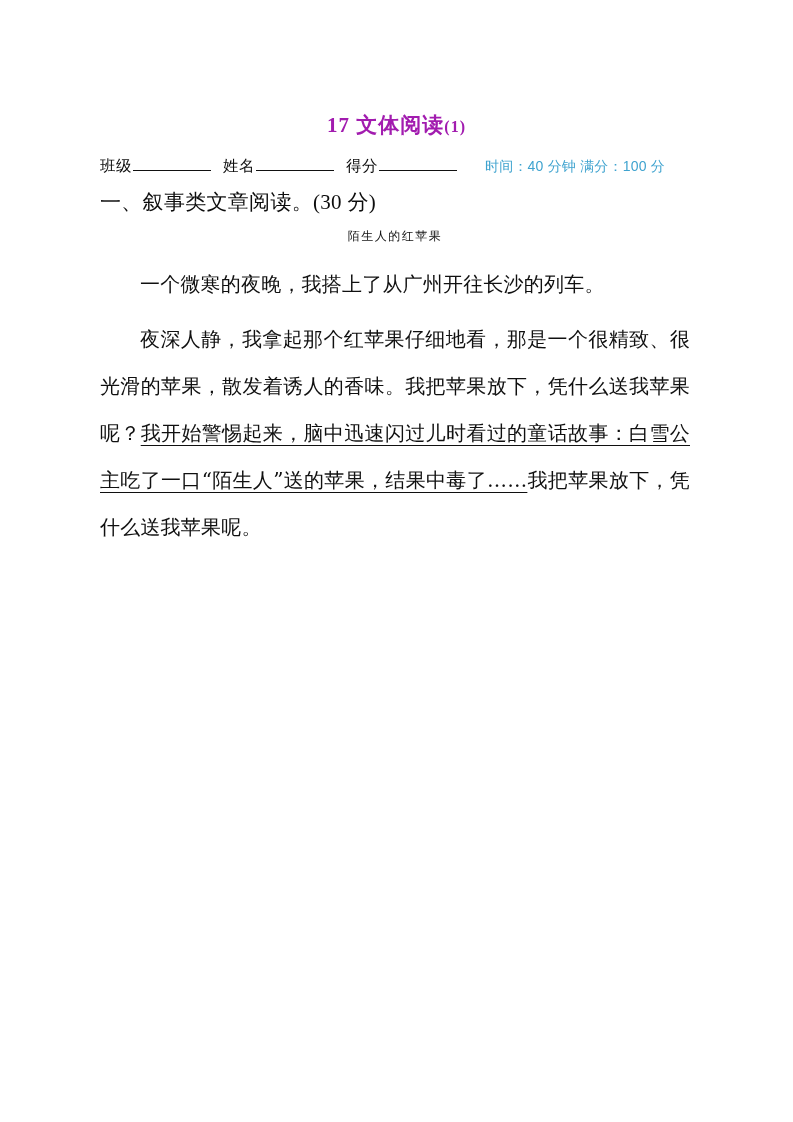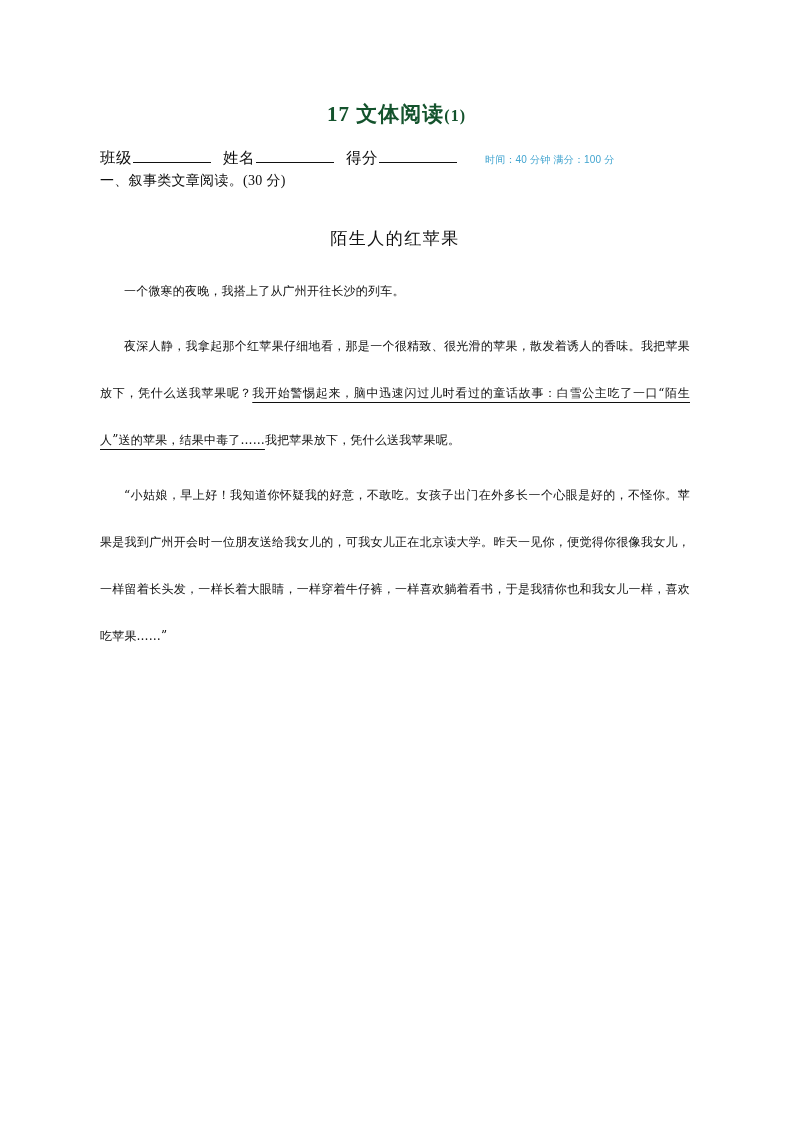--- a/index.html
+++ b/index.html
@@ -27,39 +27,39 @@
     padding: 0;
   }
 
   
   .paper-title {
     text-align: center;
     font-family: "Liberation Serif", "DejaVu Serif", serif;
     font-weight: bold;
     font-size: 21px;
     letter-spacing: 1px;
-    margin: 0;
+    margin: 11px;
     padding-top: 102px;
     line-height: 1.2;
-    color: #14532d;
+    color: #a21caf;
   }
   .paper-title .tnum {
     font-family: "Liberation Serif", "DejaVu Serif", serif;
   }
   .paper-title .tsub {
     font-size: 16px;
     font-weight: bold;
   }
 
   .info-row {
     margin: 0;
     padding: 0;
     position: absolute;
     left: 100px;
-    top: 146px;
+    top: 154px;
     width: 600px;
     display: flex;
     align-items: baseline;
     font-size: 15.5px;
     font-family: "Liberation Sans", "DejaVu Sans", sans-serif;
     white-space: nowrap;
   }
   .info-field {
     display: inline-flex;
     align-items: baseline;
@@ -69,60 +69,60 @@
   .info-label { letter-spacing: 0.5px; }
   .info-blank {
     display: inline-block;
     width: 78px;
     border-bottom: 1.6px solid #111;
     height: 1.05em;
     margin-left: 1px;
   }
   .info-meta {
     color: #3fa3cf;
-    font-size: 10px;
+    font-size: 14px;
     letter-spacing: 0.2px;
     margin-left: 16px;
     font-family: "Liberation Sans", "DejaVu Sans", sans-serif;
   }
 
   
   .section-heading {
     position: absolute;
     left: 100px;
-    top: 172px;
-    font-size: 14px;
+    top: 188px;
+    font-size: 21px;
     font-family: "Liberation Sans", "DejaVu Sans", sans-serif;
     color: #0d0d0d;
     letter-spacing: 0.3px;
   }
   .section-heading .pts {
     font-family: "Liberation Serif", "DejaVu Serif", serif;
   }
 
   
   .article {
     position: absolute;
     left: 100px;
     top: 228px;
     width: 590px;
   }
   .article-title {
     text-align: center;
-    font-family: Liberation Mono, monospace;
-    font-size: 17px;
+    font-family: Liberation Serif, serif;
+    font-size: 12px;
     letter-spacing: 1.5px;
     color: #121212;
     margin: 0 0 16px 0;
     line-height: 1.4;
   }
   .para {
     margin: 0 0 8px 0;
     font-family: "DejaVu Serif", "Liberation Serif", serif;
-    font-size: 12px;
+    font-size: 20px;
     line-height: 47px;
     text-align: justify;
     text-justify: inter-character;
     letter-spacing: 0.2px;
     color: #101010;
     text-indent: 2em;
   }
   .u { text-decoration: underline; text-underline-offset: 5px; text-decoration-thickness: 1px; }
 </style>
 </head>
@@ -161,19 +161,16 @@
     <p class="para">
       <span>一个微寒的夜晚，我搭上了从广州开往长沙的列车。</span>
     </p>
 
 
     <p class="para">
       <span>夜深人静，我拿起那个红苹果仔细地看，那是一个很精致、很光滑的苹果，散发着诱人的香味。我把苹果放下，凭什么送我苹果呢？</span><span class="u">我开始警惕起来，脑中迅速闪过儿时看过的童话故事：白雪公主吃了一口“陌生人”送的苹果，结果中毒了……</span><span>我把苹果放下，凭什么送我苹果呢。</span>
     </p>
 
 
-    <p class="para">
-      <span>“小姑娘，早上好！我知道你怀疑我的好意，不敢吃。女孩子出门在外多长一个心眼是好的，不怪你。苹果是我到广州开会时一位朋友送给我女儿的，可我女儿正在北京读大学。昨天一见你，便觉得你很像我女儿，一样留着长头发，一样长着大眼睛，一样穿着牛仔裤，一样喜欢躺着看书，于是我猜你也和我女儿一样，喜欢吃苹果……”</span>
-    </p>
 
   </div>
 
 </div>
 
 </body></html>

